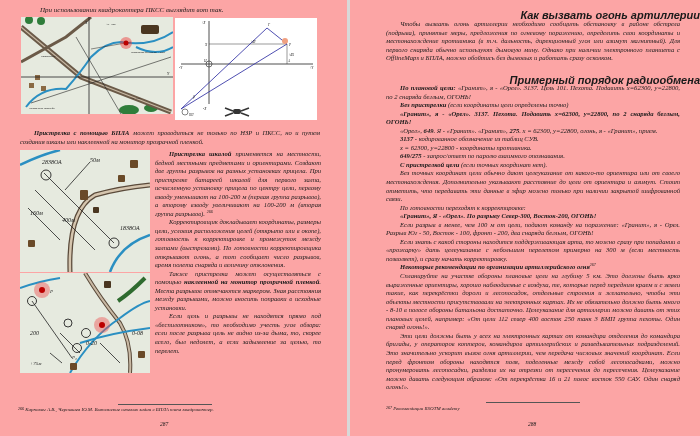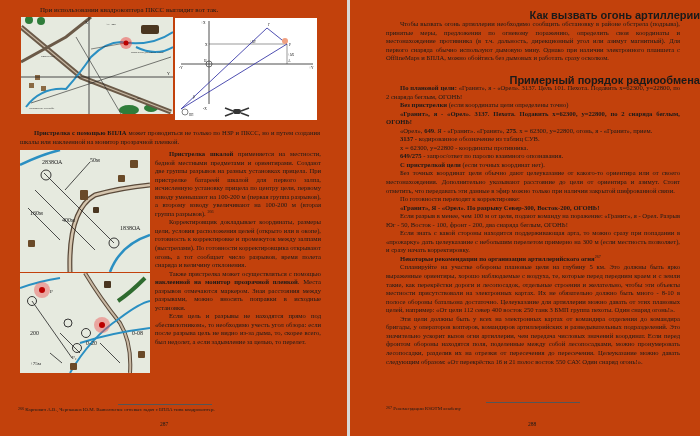--- a/index.html
+++ b/index.html
@@ -1,18 +1,18 @@
 <!DOCTYPE html>
 <html><head>
 <meta charset="utf-8">
 <style>
   html, body { margin:0; padding:0; }
   body { width:700px; height:436px; background:#fff; position:relative; overflow:hidden;
          font-family:"Liberation Serif","DejaVu Serif",serif; color:#1a1a1a; }
-  .page { position:absolute; top:0; height:436px; background:#c2410c; }
+  .page { position:absolute; top:0; height:436px; background:#fca5a5;font-style:italic; }
   #page-left { left:0; width:347px; }
   #page-right { left:350px; width:350px; }
   .divider { position:absolute; left:347px; top:0; width:3px; height:436px; background:#d8d8d8; }
   .txt { position:absolute; font-size:6.6px; line-height:8.55px; text-align:justify; }
   .txt p { margin:0; text-indent:14px; }
   b { font-weight:bold; }
   .caption { position:absolute; left:40px; top:6px; font-size:7px; }
   .heading { position:absolute; font-family:"Liberation Sans","DejaVu Sans",sans-serif; font-weight:bold; font-size:11px; text-align:right; }
   .fn-rule { position:absolute; height:1px; background:#555; }
   .footnote { position:absolute; font-size:5px; }

